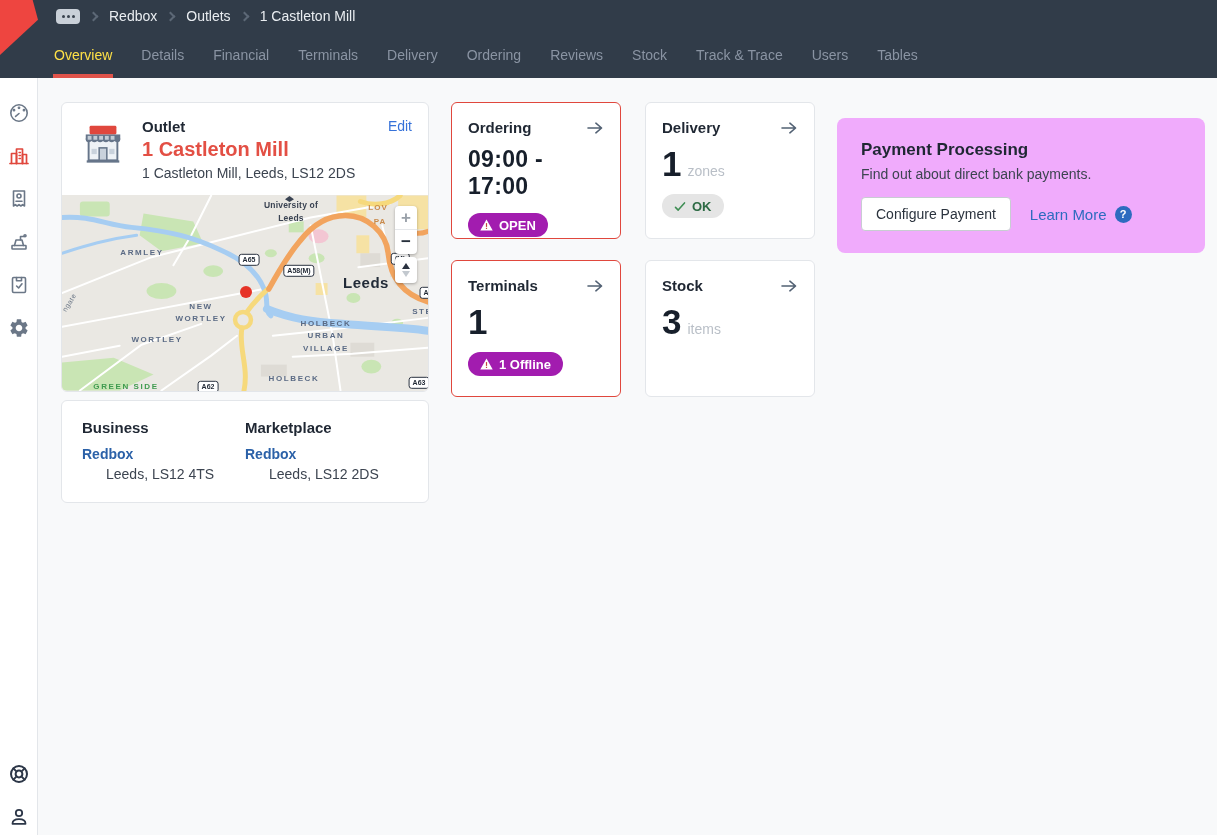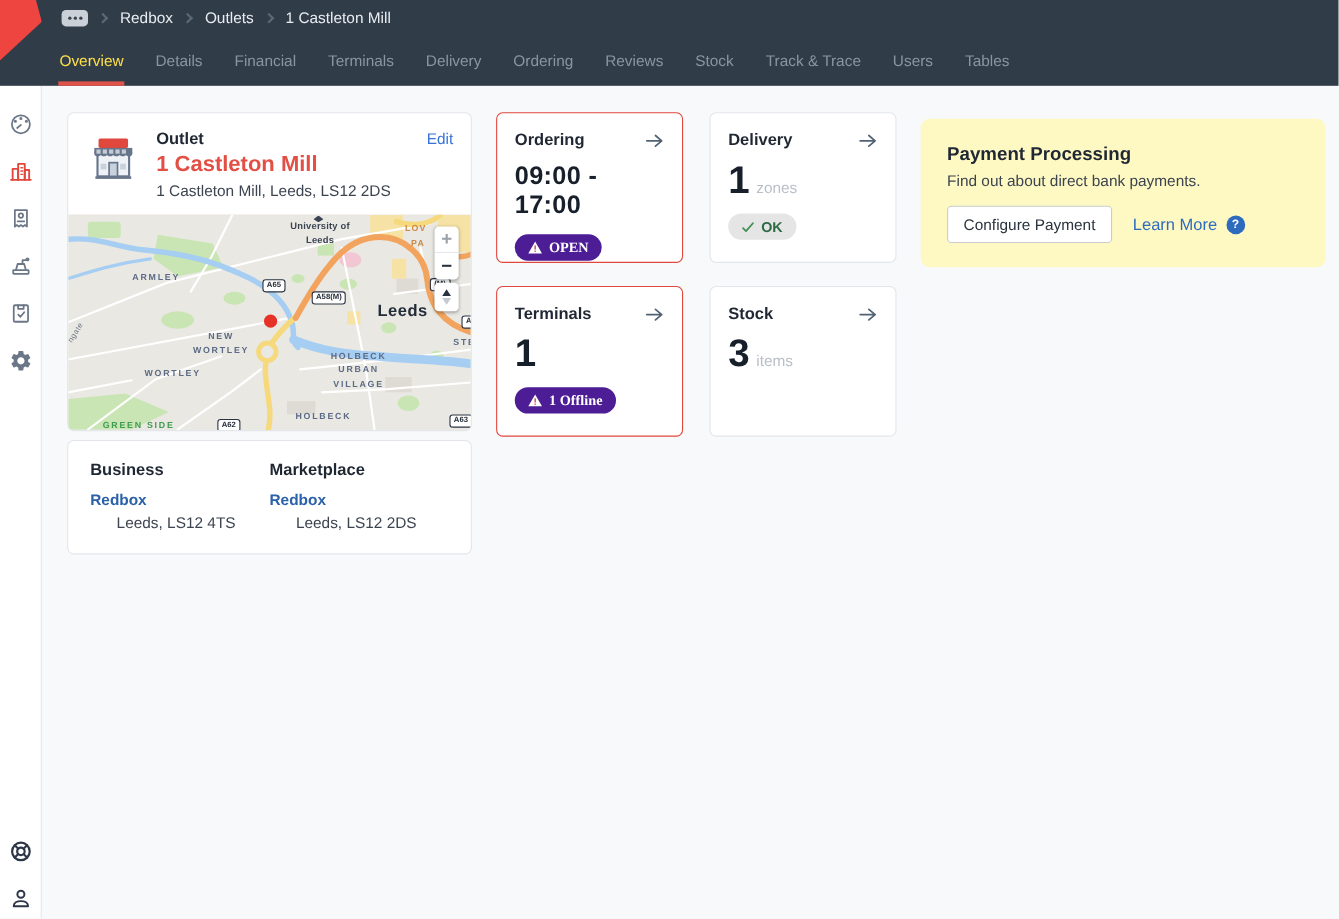--- a/index.html
+++ b/index.html
@@ -82,25 +82,25 @@
   .stat-card { padding:16px 16px 14px; cursor:pointer; }
   .stat-card.alert { border:1.5px solid #e0473d; }
   .stat-top { display:flex; align-items:center; justify-content:space-between; }
   .stat-title { font-size:15px; font-weight:700; color:#1f2733; }
   .stat-value { margin-top:10px; font-weight:700; color:#171f2b; display:flex; align-items:baseline; }
   .stat-value.time { font-size:23px; letter-spacing:0.3px; }
   .stat-value.num { font-size:35px; line-height:1; }
   .unit { font-size:14px; font-weight:400; color:#b9bfc7; margin-left:6px; }
   .badge { margin-top:13px; height:24px; border-radius:12px; padding:0 12px; display:inline-flex;
     align-items:center; gap:6px; font-size:13px; font-weight:700; }
-  .badge.danger { background:#4c1d95; color:#fff;font-family:Liberation Serif, serif; }
+  .badge.danger { background:#a21caf; color:#fff; }
   .badge.success { background:#e5e5e5; color:#2e6b45; }
 
   
-  .payment { width:368px; background:#fef9c3; border-radius:8px; padding:22px 24px; margin-top:6px; }
+  .payment { width:368px; background:#f0abfc; border-radius:8px; padding:22px 24px; margin-top:16px; }
   .payment h2 { font-size:17px; font-weight:700; color:#1f2733; }
   .payment p { font-size:14px; color:#3c4450; margin-top:6px; }
   .pay-row { display:flex; align-items:center; margin-top:15px; }
   .btn-configure { background:#fff; border:1px solid #c8ccd2; border-radius:4px; padding:8px 14px;
     font-size:14px; color:#2b333e; font-family:inherit; cursor:pointer; }
   .learn-more { color:#2d6bbf; font-size:15px; font-weight:500; margin-left:19px; cursor:pointer; }
   .help-circle { width:17px; height:17px; border-radius:50%; background:#2d6bbf; color:#fff;
     font-size:11px; font-weight:700; display:flex; align-items:center; justify-content:center;
     margin-left:8px; cursor:pointer; }
 

